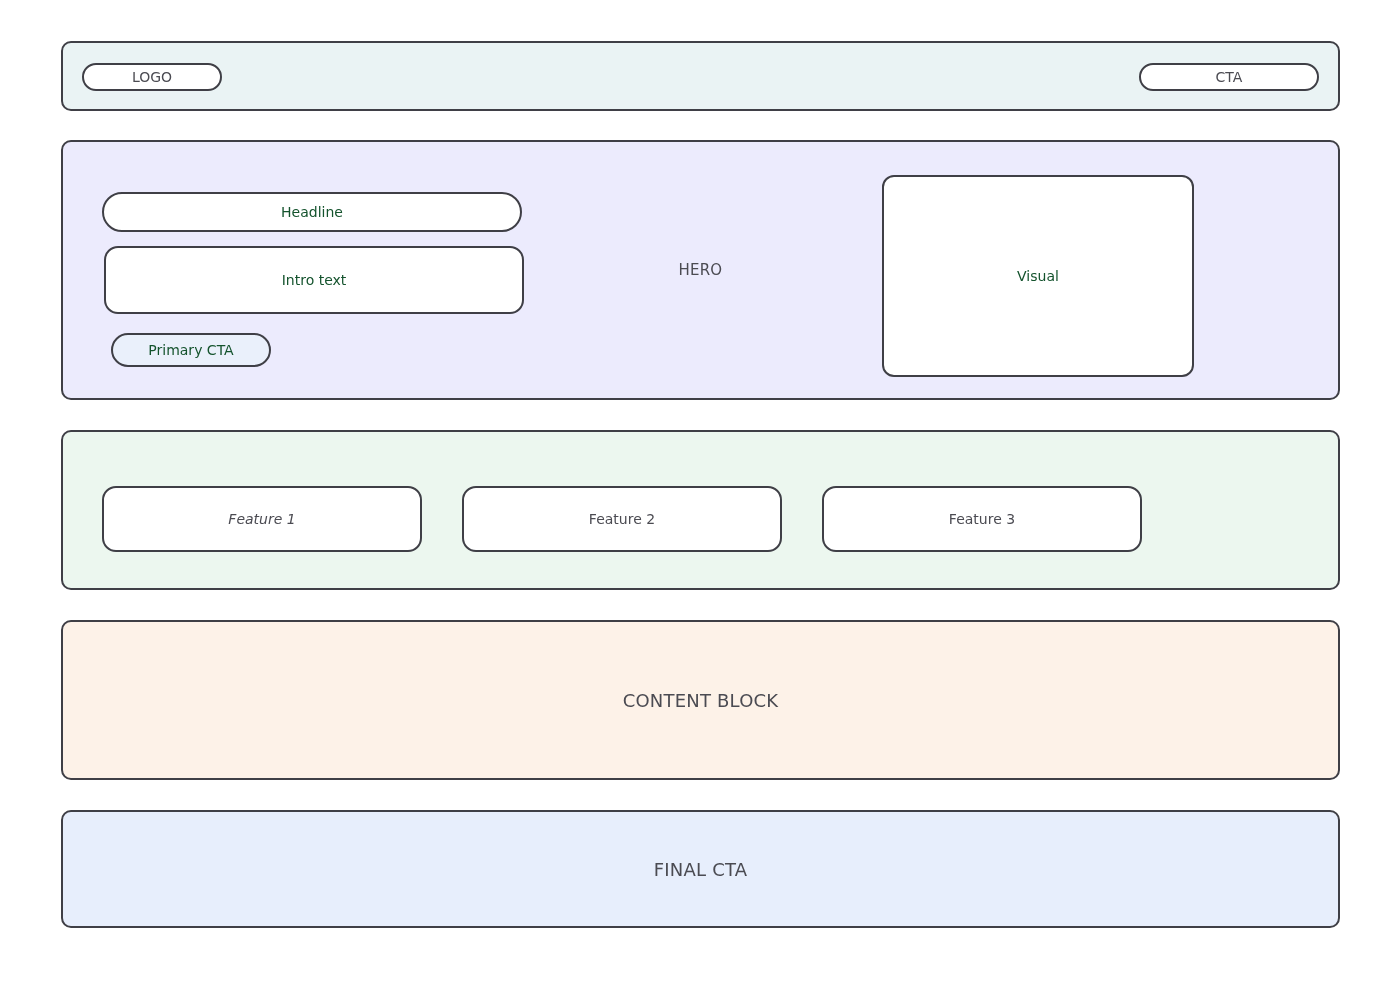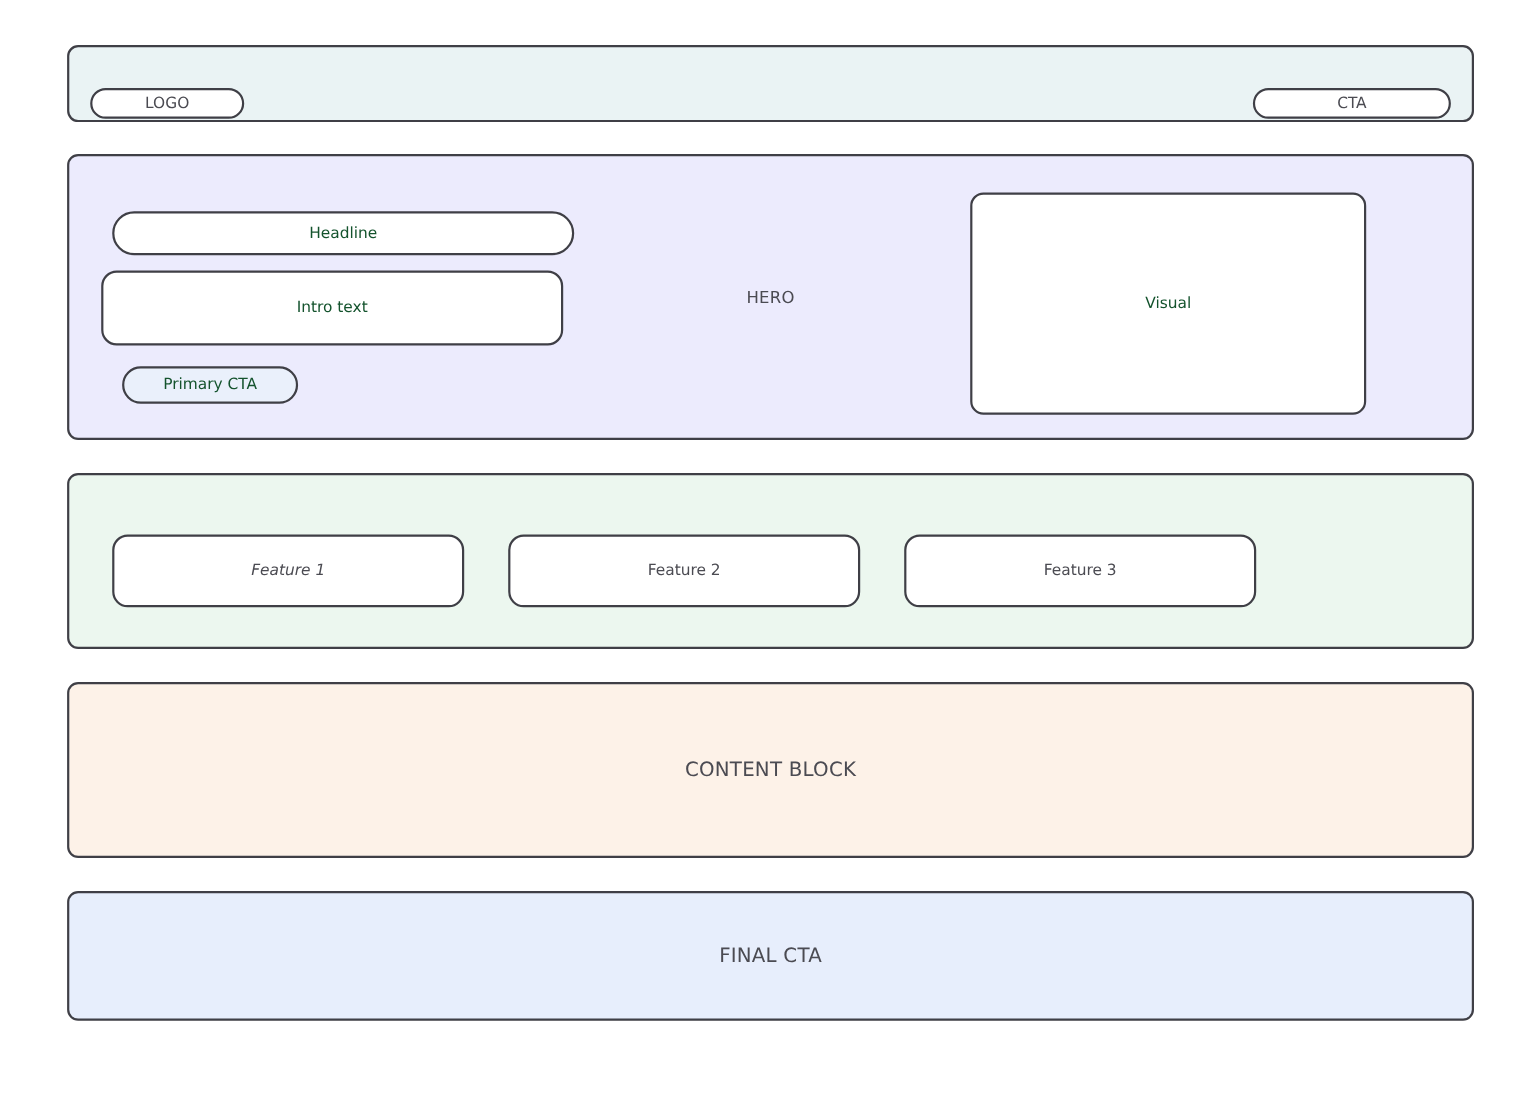--- a/index.html
+++ b/index.html
@@ -48,21 +48,20 @@
     position: absolute;
     box-sizing: border-box;
     border: 2.5px solid #3f3f46;
     border-radius: 999px;
     background: #ffffff;
     display: flex;
     align-items: center;
     justify-content: center;
     font-size: 14px;
     color: #4b4b52;
-    margin-top: 17px;
   }
   #logo-pill {
     left: 19px;
     top: 20px;
     width: 140px;
     height: 28px;
   }
   #header-cta-pill {
     right: 19px;
     top: 20px;
@@ -93,38 +92,38 @@
     color: #14532d;
   }
   #hero-headline-box {
     left: 39px;
     top: 50px;
     width: 420px;
     height: 40px;
     border-radius: 20px;
   }
   #hero-intro-box {
-    left: 29px;
+    left: 41px;
     top: 104px;
     width: 420px;
     height: 68px;
     border-radius: 14px;
   }
   #hero-primary-cta {
     left: 48px;
     top: 191px;
     width: 160px;
     height: 34px;
     border-radius: 999px;
     background: #eaf0fb;
   }
   #hero-visual-box {
     left: 819px;
     top: 33px;
-    width: 360px;
+    width: 312px;
     height: 202px;
     border-radius: 12px;
   }
 
   
   #features-section {
     left: 61px;
     top: 430px;
     width: 1279px;
     height: 160px;

